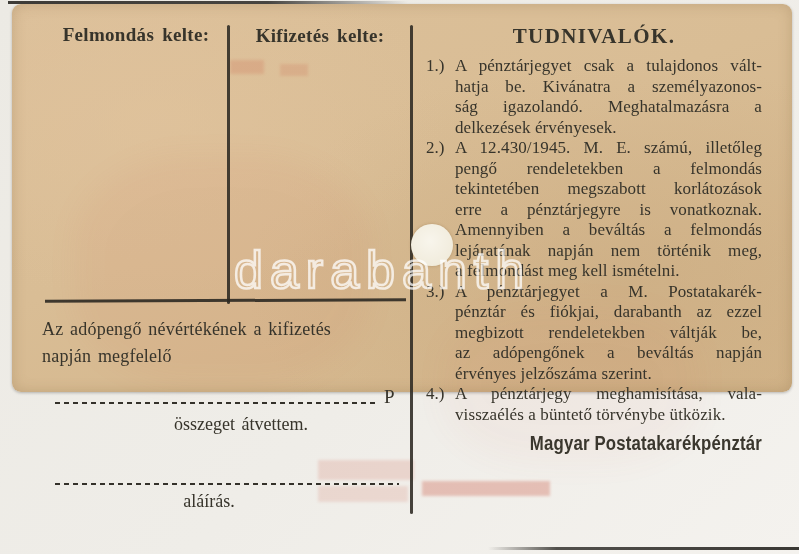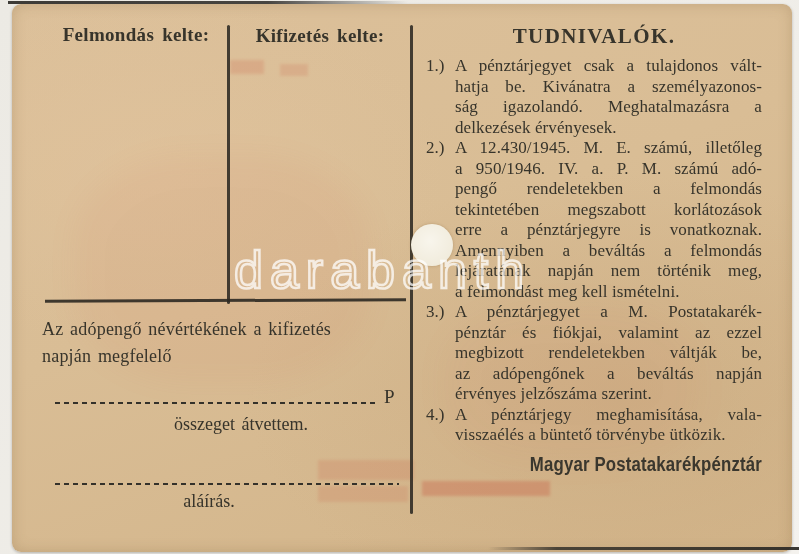--- a/index.html
+++ b/index.html
@@ -3,21 +3,21 @@
 <meta charset="utf-8">
 <style>
   html,body{margin:0;padding:0;width:799px;height:554px;overflow:hidden;
     font-family:"Liberation Serif","DejaVu Serif",serif;}
   .stage{position:relative;width:799px;height:554px;background:linear-gradient(135deg,#eceae4 0%,#efede8 55%,#f4f2ee 100%);}
   .scan-edge{position:absolute;height:3px;z-index:5;}
   .scan-edge.top{left:8px;top:1px;width:400px;
     background:linear-gradient(to right,rgba(42,40,36,.9) 0%,rgba(42,40,36,.85) 65%,rgba(42,40,36,0) 100%);}
   .scan-edge.bottom{left:488px;top:547px;width:311px;
     background:linear-gradient(to right,rgba(42,40,36,0) 0%,rgba(42,40,36,.8) 22%,rgba(42,40,36,.92) 100%);}
-  .card{position:absolute;left:12px;top:4px;width:780px;height:548px;border-radius:9px;
+  .card{position:absolute;left:12px;top:4px;width:780px;height:388px;border-radius:9px;
     background:
       radial-gradient(420px 260px at 18% 30%,rgba(226,196,158,.55),rgba(0,0,0,0) 70%),
       radial-gradient(500px 300px at 78% 72%,rgba(198,166,124,.45),rgba(0,0,0,0) 75%),
       linear-gradient(160deg,#dcc09a 0%,#d9bd95 45%,#d2b489 100%);
     box-shadow:inset 0 0 14px rgba(120,90,50,.25), 0 1px 3px rgba(0,0,0,.25);}
   
   .ink{color:#37342b;}
   .hdr{position:absolute;font-size:19px;font-weight:bold;letter-spacing:.3px;word-spacing:3px;text-align:center;}
   .hdr.c1{left:33px;top:20px;width:182px;}
   .hdr.c2{left:220px;top:21px;width:176px;}
@@ -105,34 +105,33 @@
             <div class="jline">A pénztárjegyet csak a tulajdonos vált-</div>
             <div class="jline">hatja be. Kivánatra a személyazonos-</div>
             <div class="jline">ság igazolandó. Meghatalmazásra a</div>
             <div class="jline jline-last">delkezések érvényesek.</div>
           </div>
       </div>
       <div class="para">
         <div class="num">2.)</div>
         <div class="plines">
             <div class="jline">A 12.430/1945. M. E. számú, illetőleg</div>
-            <div class="jline">a 950/1946. IV. a. P. M. számú adó-</div>
             <div class="jline">pengő rendeletekben a felmondás</div>
             <div class="jline">tekintetében megszabott korlátozások</div>
             <div class="jline">erre a pénztárjegyre is vonatkoznak.</div>
             <div class="jline">Amennyiben a beváltás a felmondás</div>
             <div class="jline">lejáratának napján nem történik meg,</div>
             <div class="jline jline-last">a felmondást meg kell ismételni.</div>
           </div>
       </div>
       <div class="para">
         <div class="num">3.)</div>
         <div class="plines">
             <div class="jline">A pénztárjegyet a M. Postatakarék-</div>
-            <div class="jline">pénztár és fiókjai, valamint az ezzel</div>
+            <div class="jline">pénztár és fiókjai, darabanth az ezzel</div>
             <div class="jline">megbizott rendeletekben váltják be,</div>
             <div class="jline">az adópengőnek a beváltás napján</div>
             <div class="jline jline-last">érvényes jelzőszáma szerint.</div>
           </div>
       </div>
       <div class="para">
         <div class="num">4.)</div>
         <div class="plines">
             <div class="jline">A pénztárjegy meghamisítása, vala-</div>
             <div class="jline jline-last">visszaélés a büntető törvénybe ütközik.</div>

